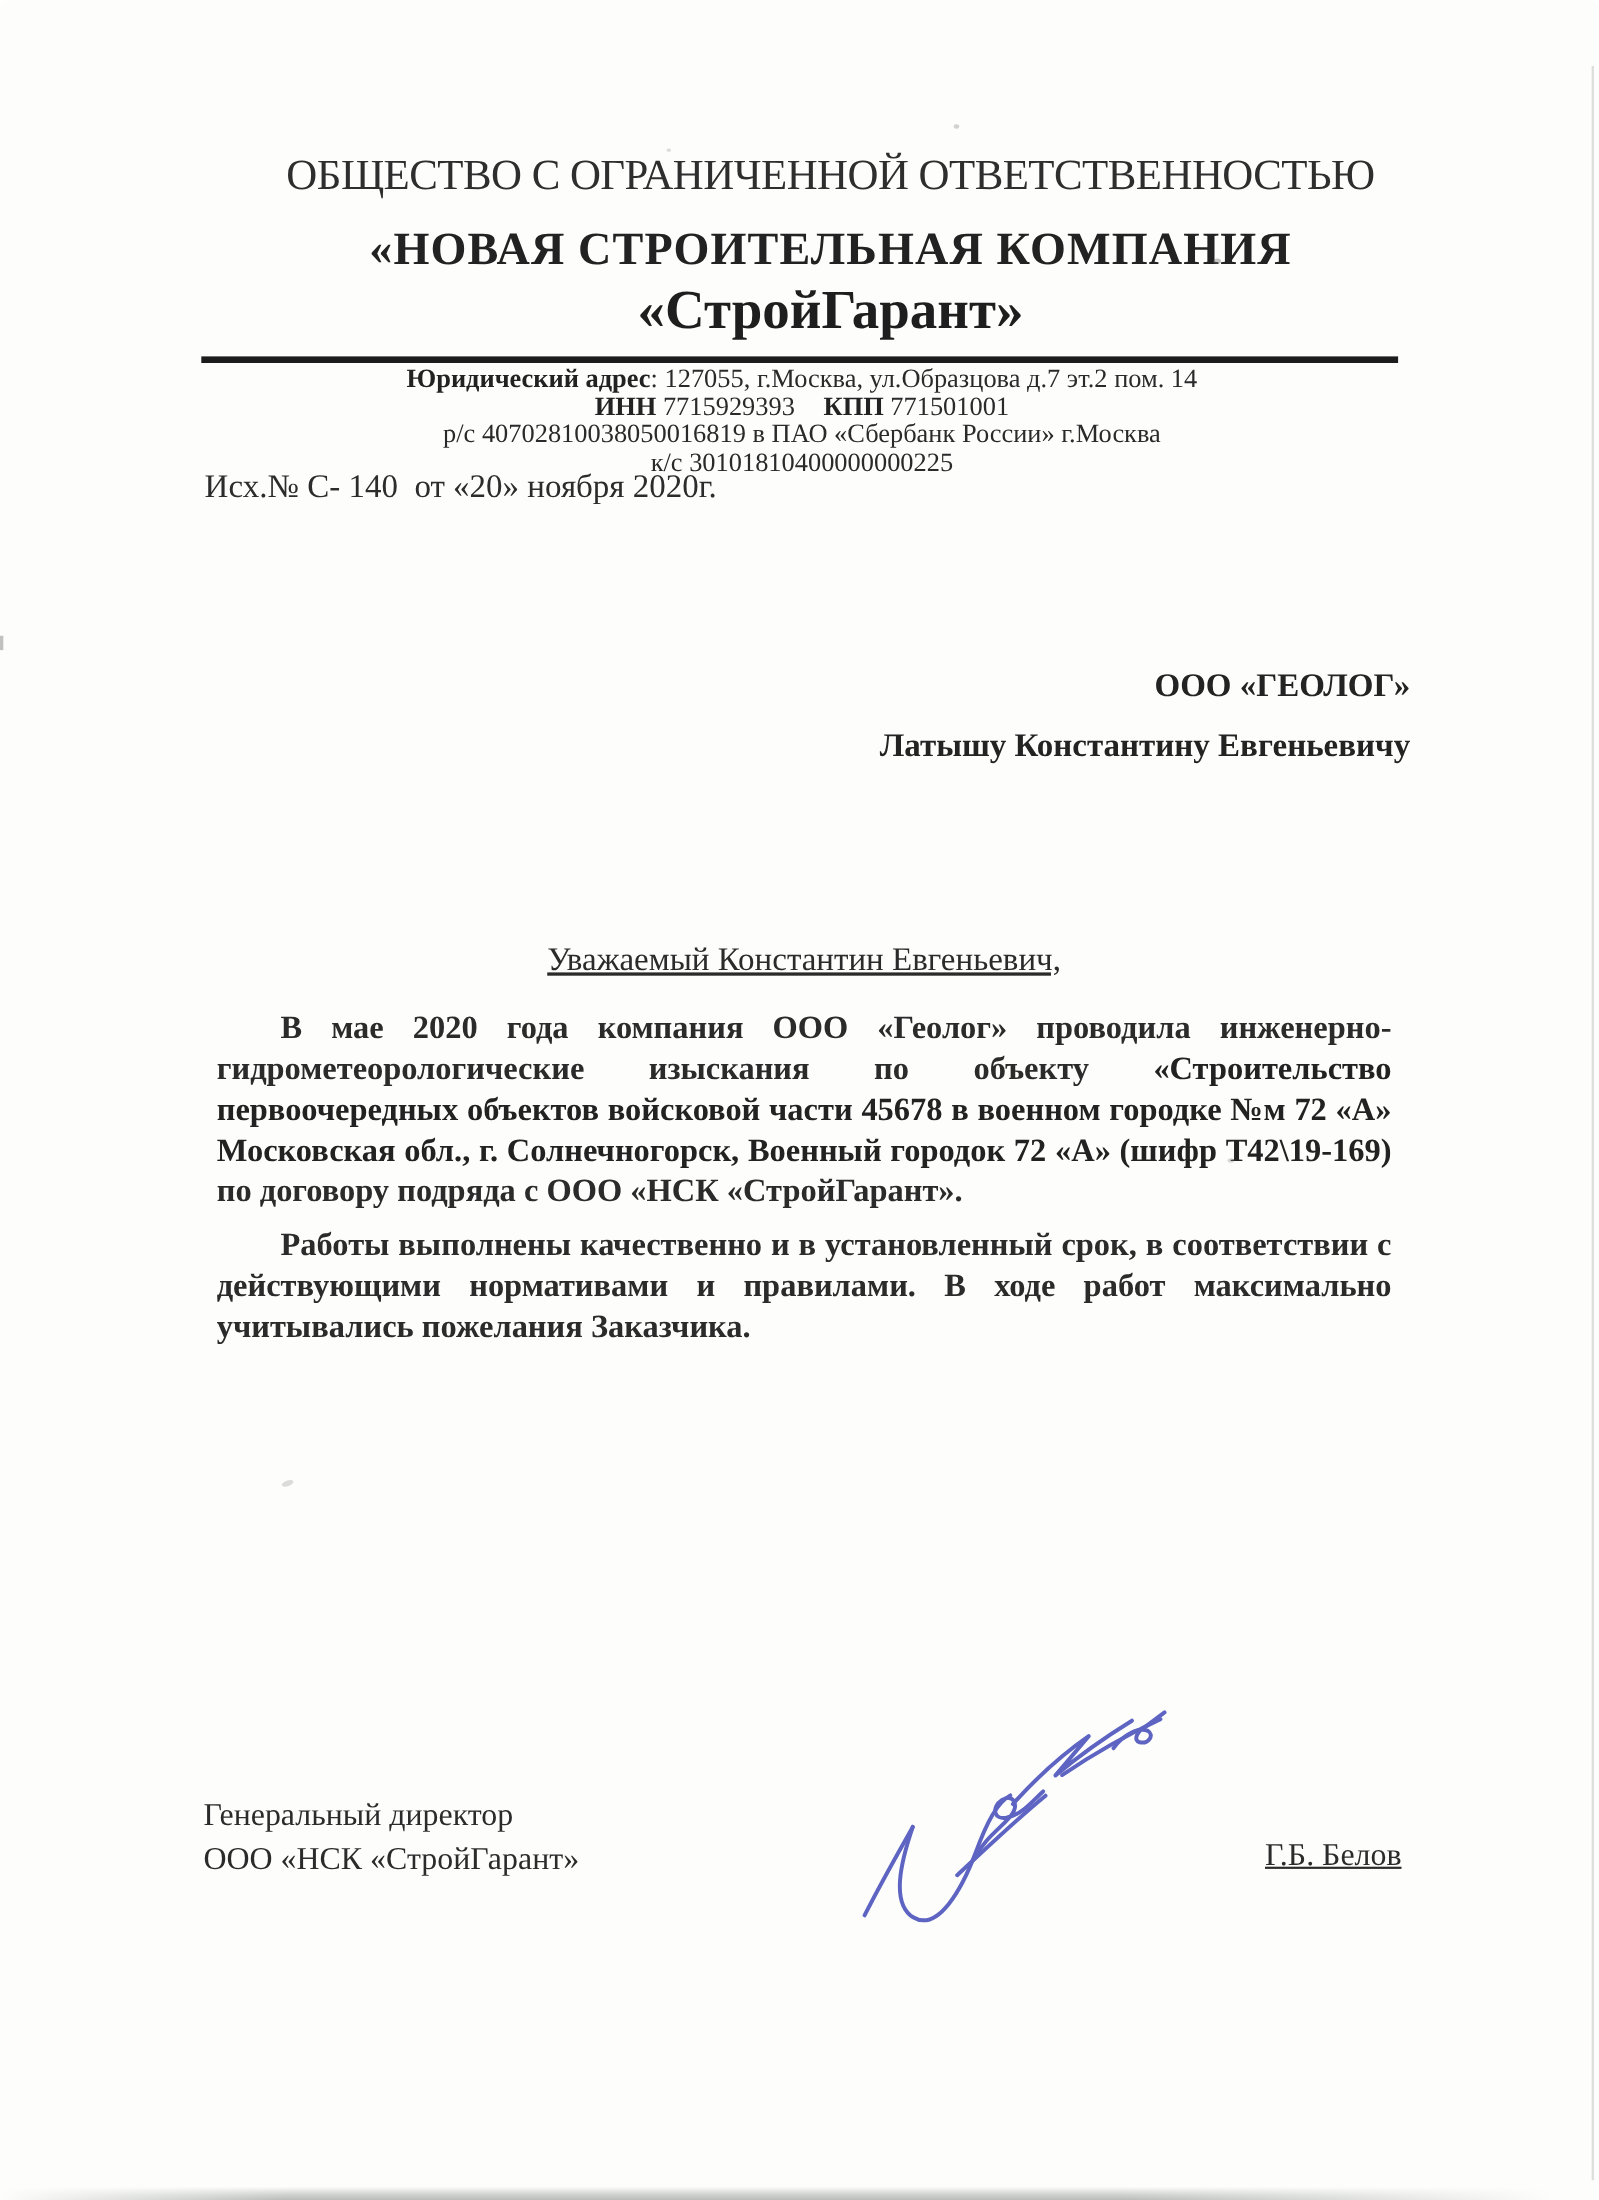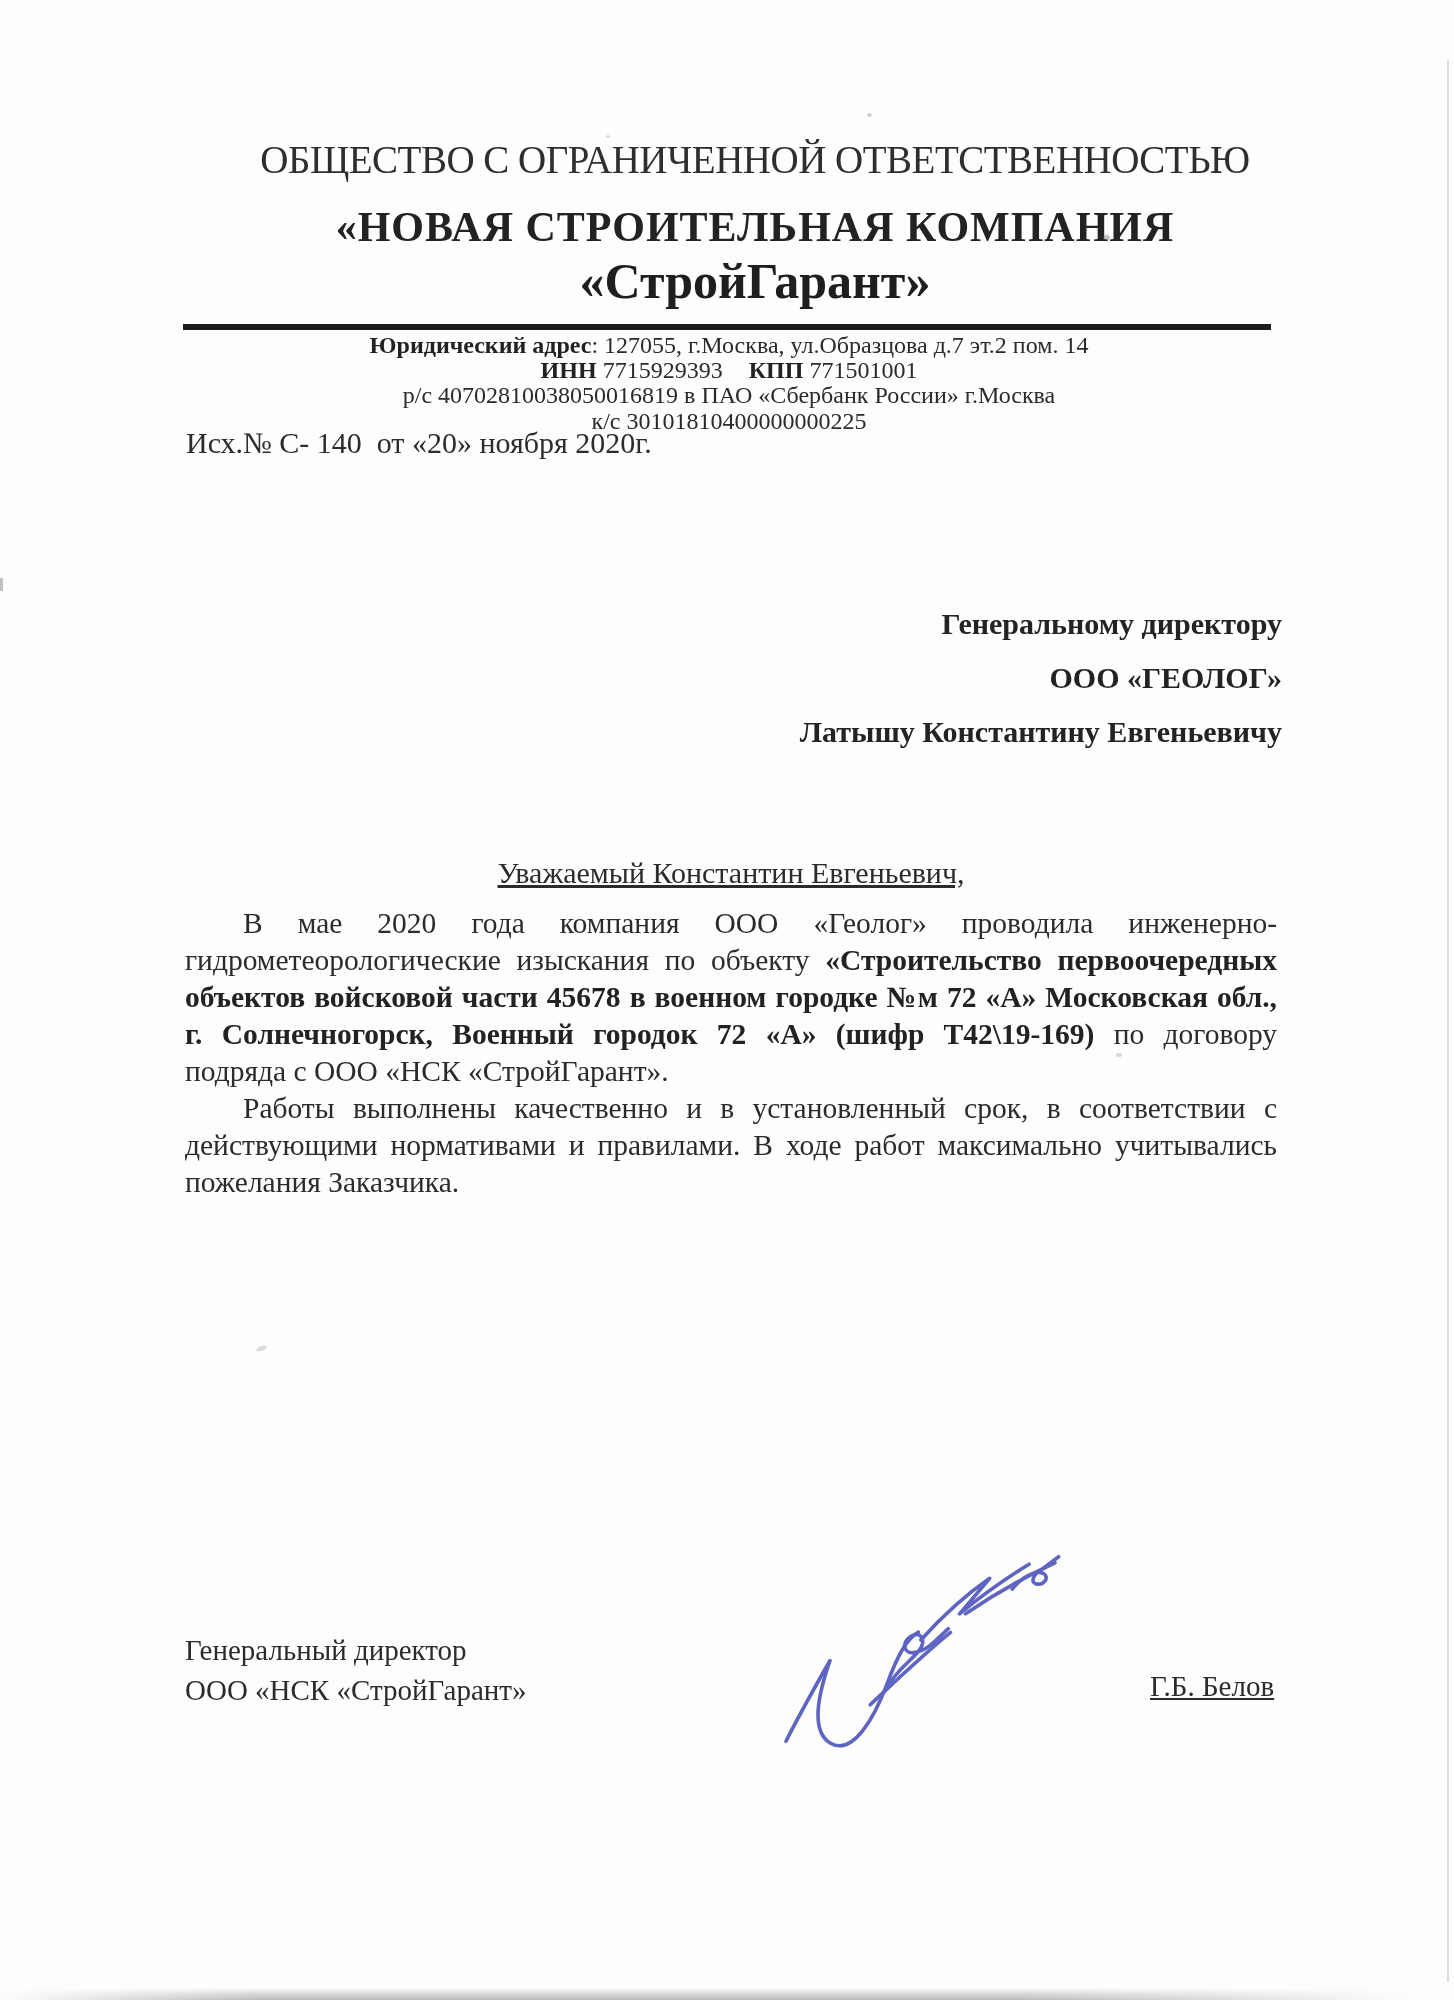--- a/index.html
+++ b/index.html
@@ -33,21 +33,21 @@
   .recipient div{line-height:31px; margin-bottom:23px; white-space:nowrap;}
   
   .salutation{
     position:absolute; left:185px; top:856px; width:1092px;
     text-align:center; font-size:30px; color:#2b2b2b;text-decoration:underline;
   }
   .body-text{
     position:absolute; left:185px; top:905px; width:1092px;
     font-size:29.5px; line-height:37px; text-align:justify; color:#2b2b2b;
   }
-  .body-text p{margin:0; text-indent:58px;}
+  .body-text p{margin:12px; text-indent:58px;font-weight:bold;}
   .body-text p.gap{margin-top:24px;}
   .body-text b{color:#222;}
   
   .sig-titles{
     position:absolute; left:185px; top:1630px;
     font-size:29px; line-height:40px; color:#2b2b2b; white-space:nowrap;
   }
   .signer-name{position:absolute; left:1150px; top:1670px; font-size:29px; color:#2b2b2b; white-space:nowrap;text-decoration:underline;}
   .signature-svg{position:absolute; left:772px; top:1542px; transform:rotate(-3deg);}
   
@@ -85,21 +85,20 @@
   <div class="addr-block">
     <div><b>Юридический адрес</b><span>: 127055, г.Москва, ул.Образцова д.7 эт.2 пом. 14</span></div>
     <div><b>ИНН</b><span> 7715929393</span><span class="kpp-gap"></span><b>КПП</b><span> 771501001</span></div>
     <div>р/с 40702810038050016819 в ПАО «Сбербанк России» г.Москва</div>
     <div>к/с 30101810400000000225</div>
   </div>
 
   <div class="outgoing">Исх.№ С- 140  от «20» ноября 2020г.</div>
 
   <div class="recipient">
-    <div>Генеральному директору</div>
     <div>ООО «ГЕОЛОГ»</div>
     <div>Латышу Константину Евгеньевичу</div>
   </div>
 
   <div class="salutation">Уважаемый Константин Евгеньевич,</div>
 
   <div class="body-text">
     <p><span>В мае 2020 года компания ООО «Геолог» проводила инженерно-гидрометеорологические изыскания по объекту </span><b>«Строительство первоочередных объектов войсковой части 45678 в военном городке №м 72 «А» Московская обл., г. Солнечногорск, Военный городок 72 «А» (шифр Т42\19-169)</b><span> по договору подряда с ООО «НСК «СтройГарант».</span></p>
     <p>Работы выполнены качественно и в установленный срок, в соответствии с действующими нормативами и правилами. В ходе работ максимально учитывались пожелания Заказчика.</p>
   </div>

